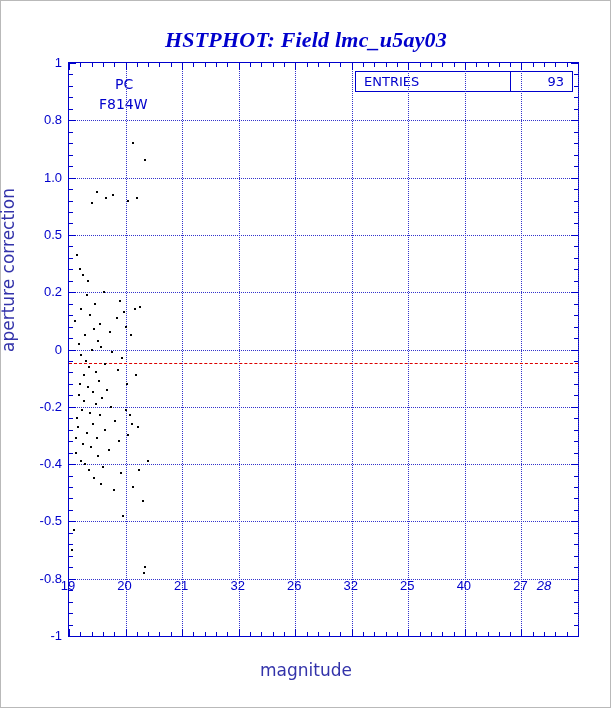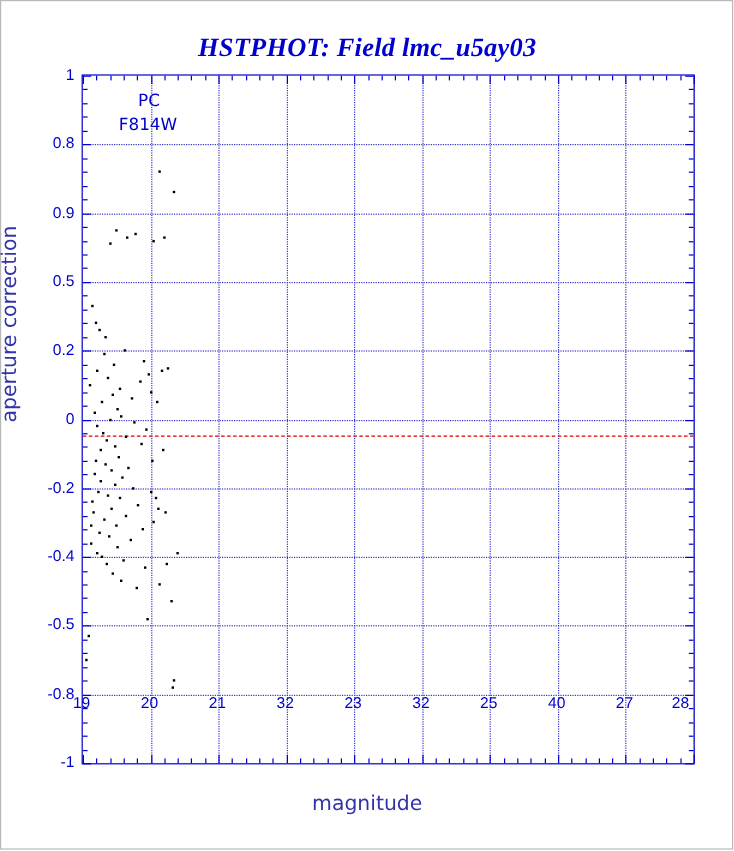--- a/index.html
+++ b/index.html
@@ -109,20 +109,25 @@
   }
 </style>
 </head>
 <body>
 
 <div class="frame"></div>
 
 <div class="title">HSTPHOT: Field lmc_u5ay03</div>
 
 <div class="plot" id="plot">
+  <div class="entries-box">
+    <div class="divider"></div>
+    <span class="entries-label">ENTRIES</span>
+    <span class="entries-value">93</span>
+  </div>
   <div class="annot annot-detector">PC</div>
   <div class="annot annot-filter">F814W</div>
 <div class="tickx " style="left: 0px;"></div>
     <div class="tickx top" style="left: 0px;"></div>
     <div class="gridv" style="left: 56.5556px;"></div>
     <div class="tickx " style="left: 56.5556px;"></div>
     <div class="tickx top" style="left: 56.5556px;"></div>
     <div class="gridv" style="left: 113.111px;"></div>
     <div class="tickx " style="left: 113.111px;"></div>
     <div class="tickx top" style="left: 113.111px;"></div>
@@ -426,29 +431,29 @@
     <div class="pt" style="left: 79.1778px; top: 398.235px; background: rgb(0, 0, 0);"></div>
   </div>
 
 <div class="axis-title-x">magnitude</div>
 <div class="axis-title-y">aperture correction</div>
 
 <div class="xlab" style="left: 68px;">19</div>
 <div class="xlab" style="left: 124.556px;">20</div>
 <div class="xlab" style="left: 181.111px;">21</div>
 <div class="xlab" style="left: 237.667px;">32</div>
-<div class="xlab" style="left: 294.222px;">23</div>
+<div class="xlab" style="left: 294.222px;">26</div>
 <div class="xlab" style="left: 350.778px;">32</div>
 <div class="xlab" style="left: 407.333px;">25</div>
 <div class="xlab" style="left: 463.889px;">40</div>
 <div class="xlab" style="left: 520.444px;">27</div>
-<div class="xlab" style="left: 567px;">28</div>
+<div class="xlab" style="left: 544px; font-style: italic;">28</div>
 <div class="ylab" style="top: 635px; left: 22px;">-1</div>
 <div class="ylab" style="top: 577.7px; left: 22px;">-0.8</div>
 <div class="ylab" style="top: 520.4px; left: 22px;">-0.5</div>
 <div class="ylab" style="top: 463.1px; left: 22px;">-0.4</div>
 <div class="ylab" style="top: 405.8px; left: 22px;">-0.2</div>
 <div class="ylab" style="top: 348.5px; left: 22px;">0</div>
 <div class="ylab" style="top: 291.2px; left: 22px;">0.2</div>
 <div class="ylab" style="top: 233.9px; left: 22px;">0.5</div>
-<div class="ylab" style="top: 176.6px; left: 22px;">0.9</div>
+<div class="ylab" style="top: 176.6px; left: 22px;">1.0</div>
 <div class="ylab" style="top: 119.3px; left: 22px;">0.8</div>
 <div class="ylab" style="top: 62px; left: 22px;">1</div>
 
 </body></html>

